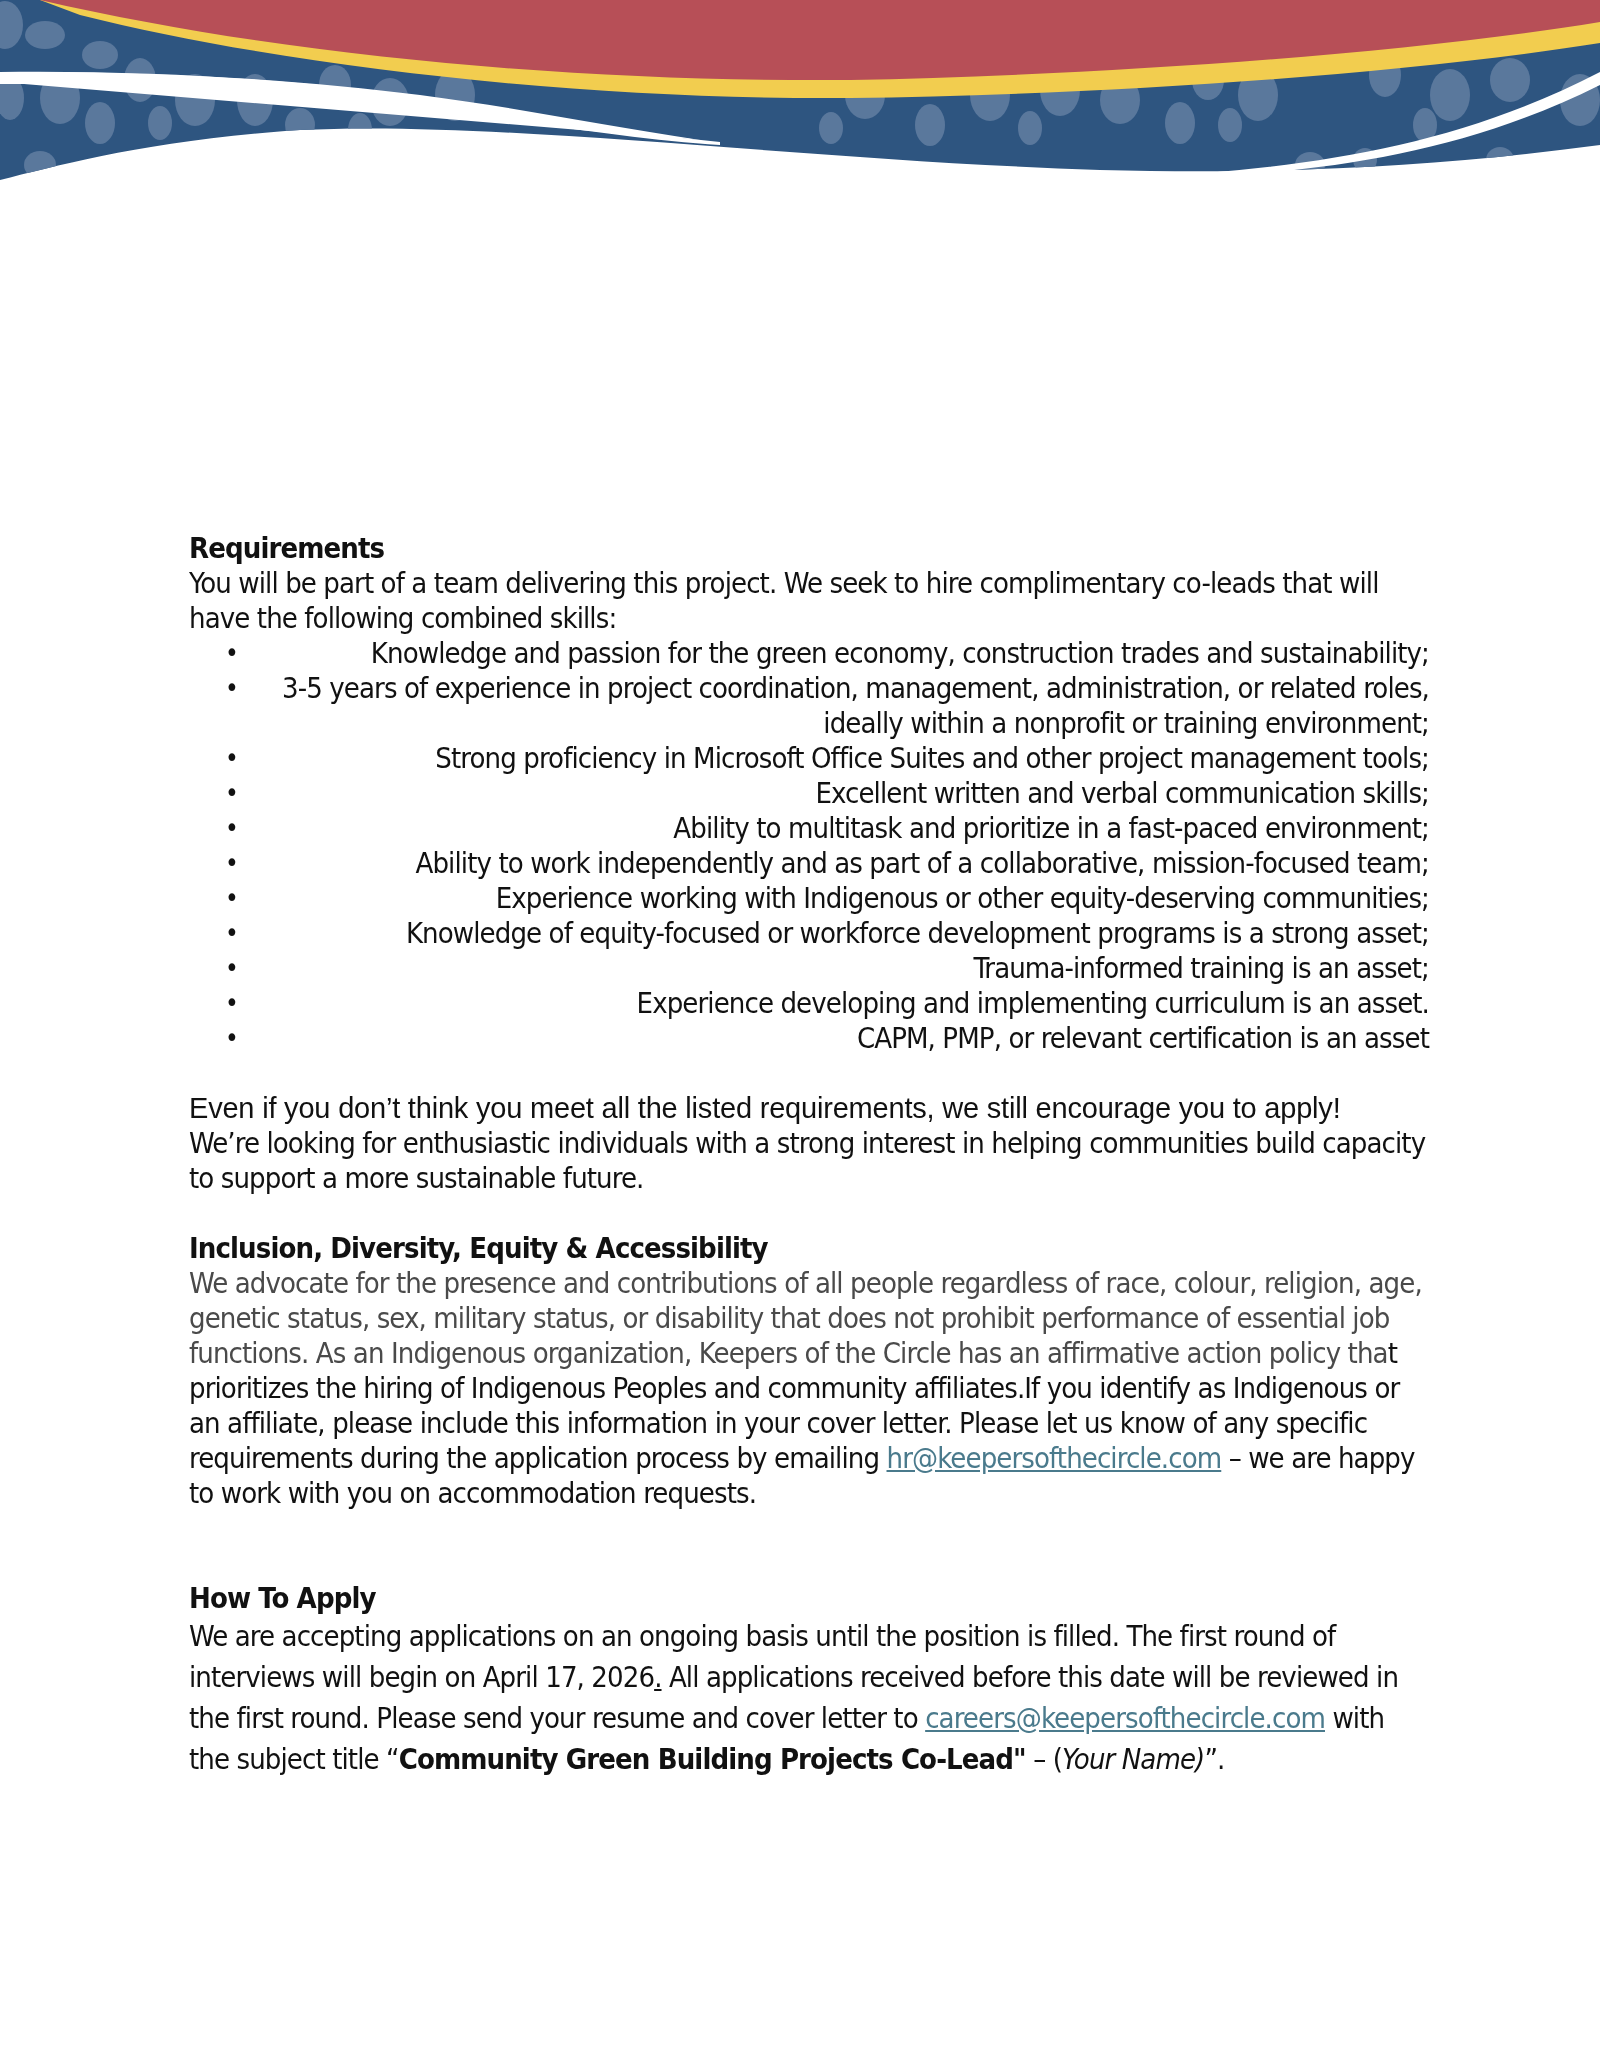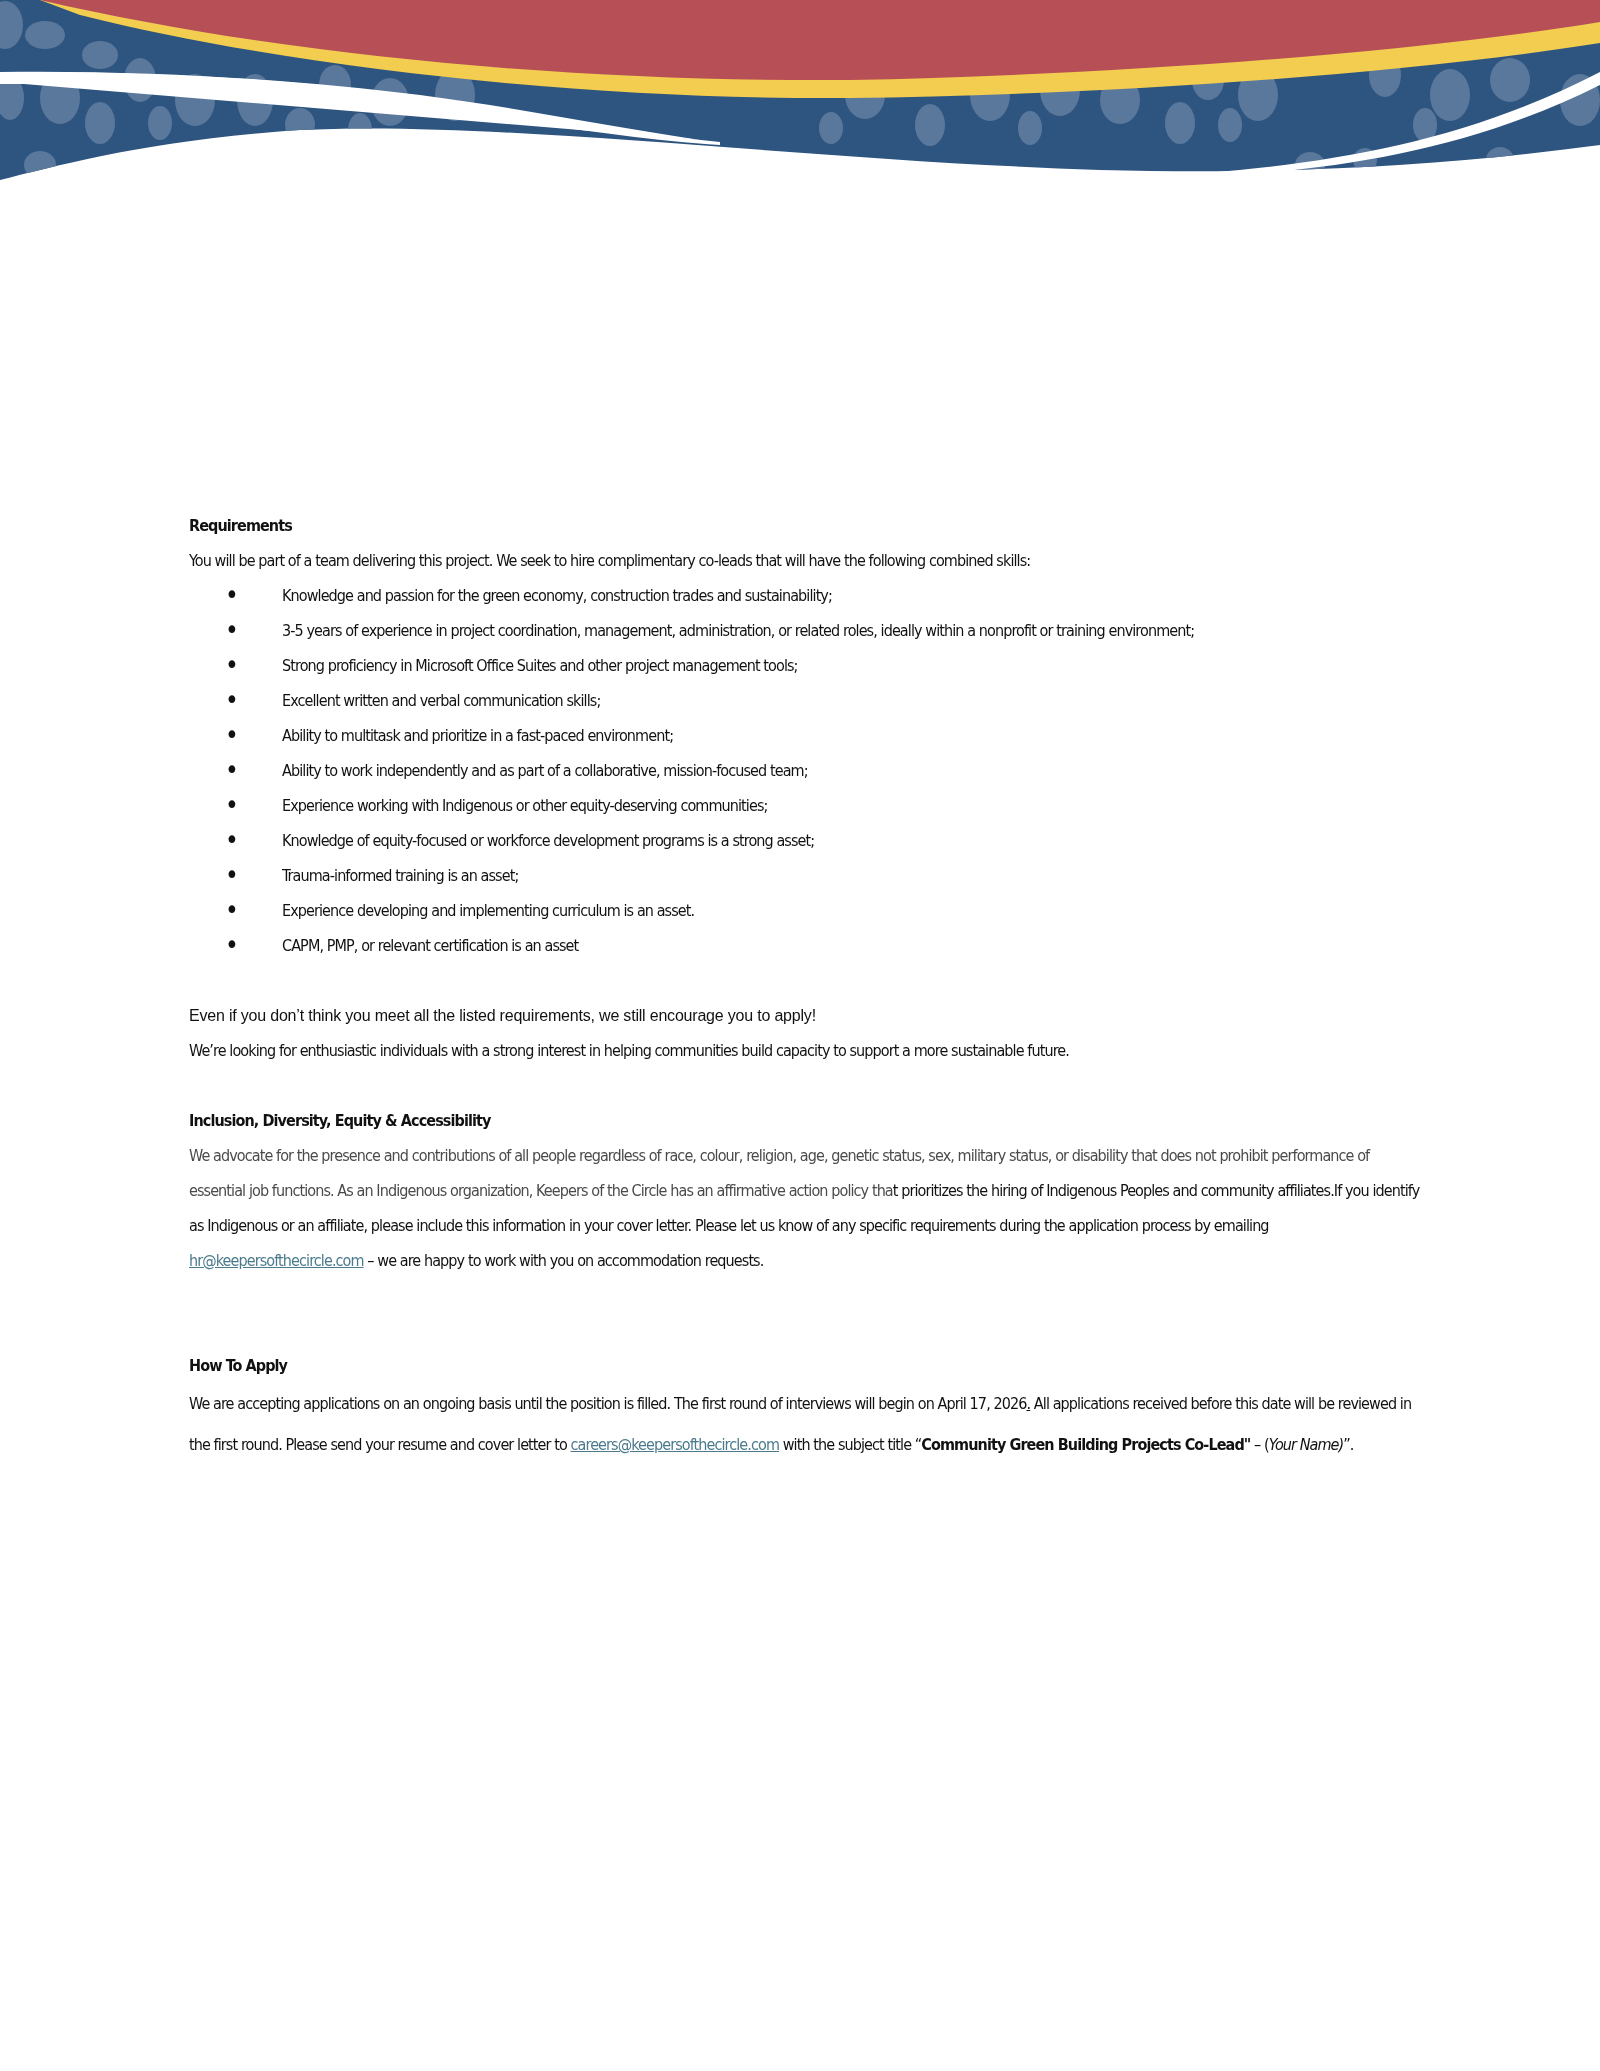--- a/index.html
+++ b/index.html
@@ -2,30 +2,30 @@
 <html><head>
 <meta charset="utf-8">
 <style>
   html, body { margin: 0; padding: 0; background: #ffffff; }
   body {
     width: 1600px; height: 2071px; position: relative; overflow: hidden;
     font-family: "DejaVu Sans", sans-serif; color: #111111;
   }
   .banner { position: absolute; left: 0; top: 0; width: 1600px; height: 200px; }
   .content {
-    position: absolute; left: 189px; top: 508px; width: 1240px;
-    font-size: 16px; line-height: 35px; letter-spacing: -0.9px;
+    position: absolute; left: 189px; top: 531px; width: 1240px;
+    font-size: 29px; line-height: 35px; letter-spacing: -0.9px;
     font-stretch: condensed;
   }
   .content p { margin: 0; }
   .heading { font-weight: bold; margin: 0; }
   .gap-1 { height: 35px; }
   .gap-2 { height: 70px; }
   ul.req { margin: 0; padding: 0 0 0 93px; list-style: none; }
-  ul.req li { position: relative; }
+  ul.req li { position: relative; text-align: right; }
   ul.req li::before {
     content: "\2022"; position: absolute; left: -57px; top: 0; font-size: 26px;
   }
   .italic-note { font-family: "Liberation Sans", sans-serif; letter-spacing: -0.2px; }
   .grey { color: #4a4a4a; }
   a.mail { color: #4a7a8c; text-decoration: underline; }
   .apply p { line-height: 41px; }
   .bold { font-weight: bold; }
 </style>
 </head>

